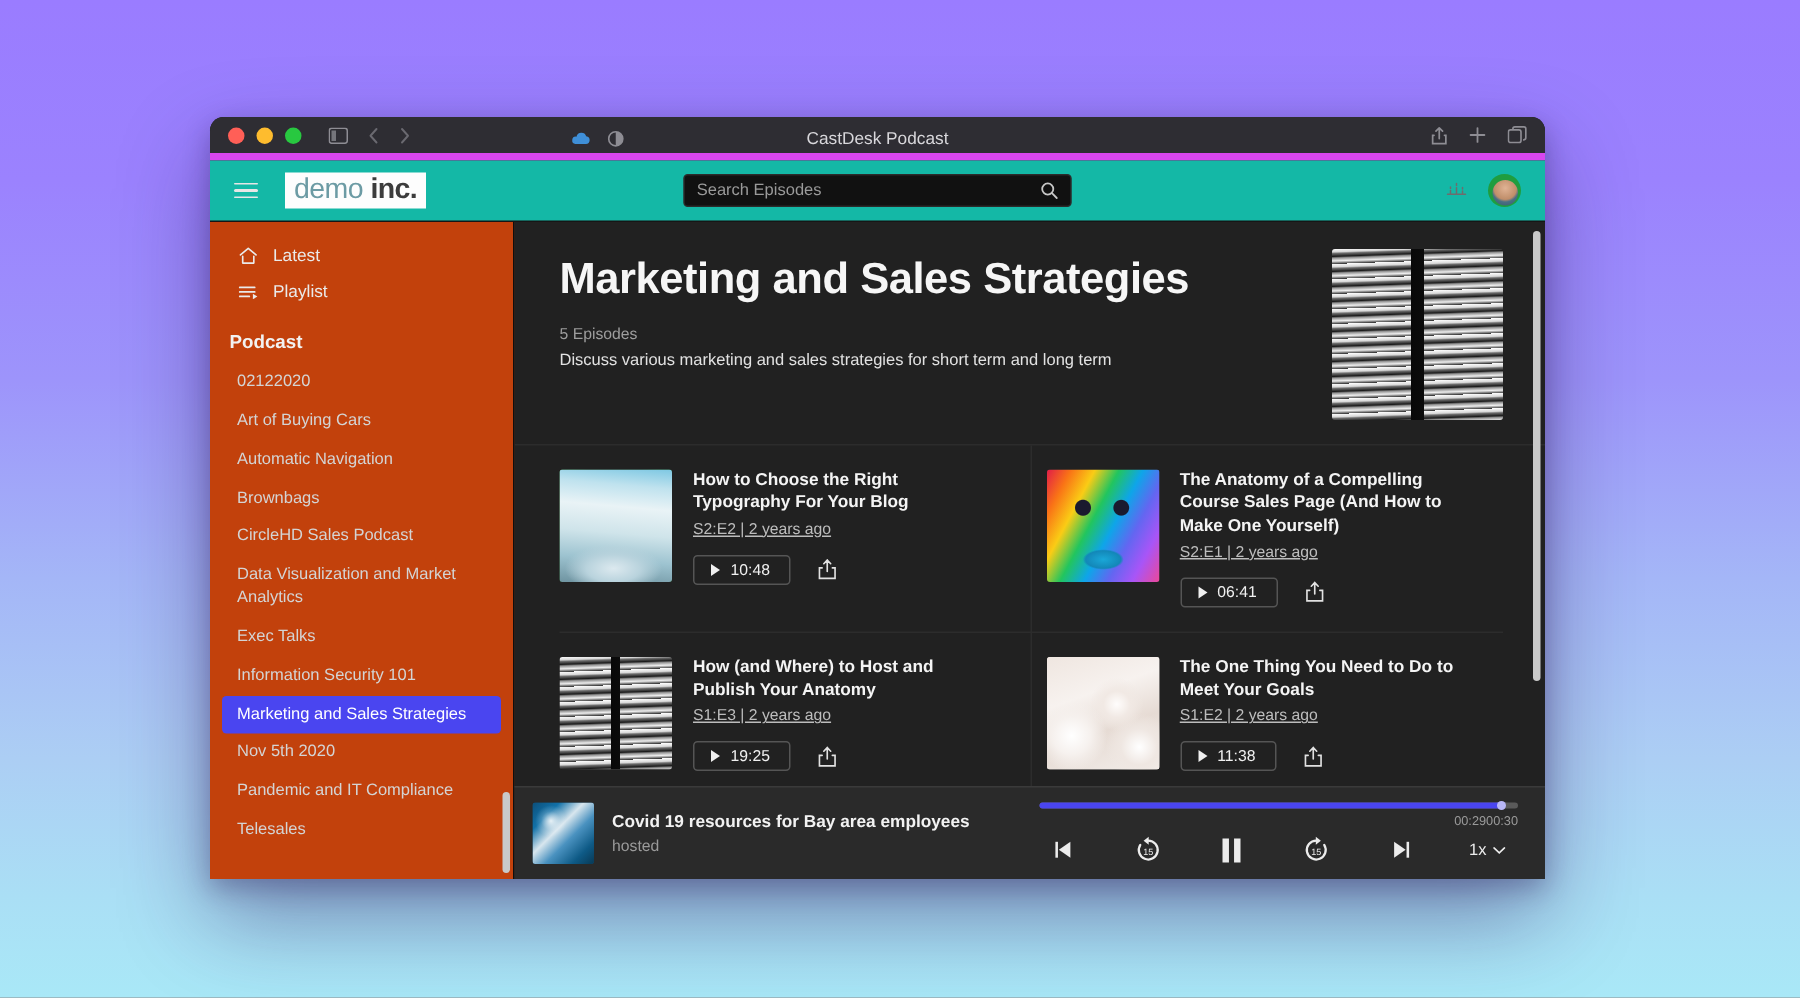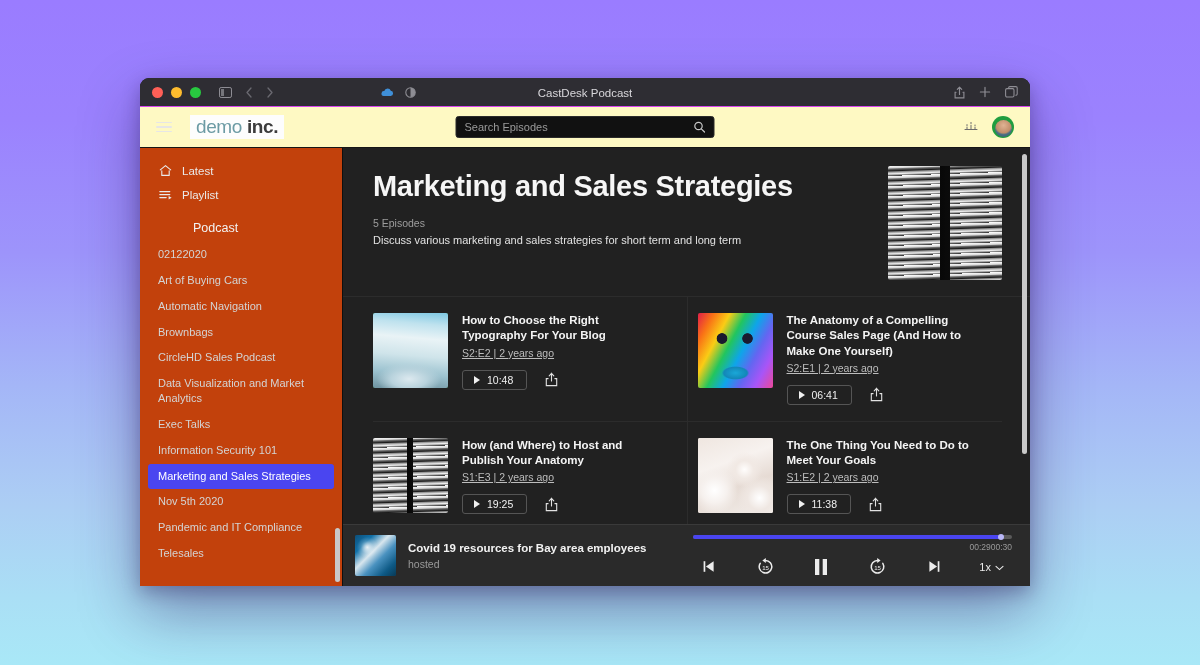--- a/index.html
+++ b/index.html
@@ -24,21 +24,21 @@
     border-radius: 9px 9px 0 0;
     overflow: hidden;
     box-shadow: 0 26px 60px rgba(40,20,90,0.42), 0 6px 18px rgba(30,15,70,0.3);
     display: flex; flex-direction: column;
   }
 
   
   .titlebar {
     height: 29px; flex: 0 0 29px;
     background: #2e2d33;
-    border-bottom: 1px solid #d946ef;
+    border-bottom: 5px solid #d946ef;
     display: flex; align-items: center;
     position: relative;
     padding: 0 12px;
   }
   .traffic { display: flex; gap: 8px; align-items: center; }
   .dot { width: 11px; height: 11px; border-radius: 50%; }
   .dot.red { background: #ff5f57; }
   .dot.yellow { background: #febc2e; }
   .dot.green { background: #28c840; }
 
@@ -56,21 +56,21 @@
     font-size: 11.5px; color: #d8d7db; pointer-events: none;
   }
   .tb-right {
     margin-left: auto; display: flex; align-items: center; gap: 14px;
     position: relative; z-index: 2;
   }
 
   
   .appbar {
     height: 41px; flex: 0 0 41px;
-    background: #fef9c3;
+    background: #14b8a6;
     display: flex; align-items: center;
     padding: 0 16px;
     position: relative;
     border-bottom: 1px solid #161616;
   }
   .hamburger { display: flex; flex-direction: column; gap: 3px; cursor: pointer; margin-right: 18px; }
   .hamburger span { display: block; width: 16px; height: 1.6px; background: #e6e6e6; border-radius: 1px; }
 
   .logo {
     background: #fdfdfd;
@@ -131,21 +131,21 @@
   }
   .nav-item {
     display: flex; align-items: center; gap: 9px;
     padding: 6px 0 6px 18px;
     color: #eaeaea; font-size: 11.5px;
     cursor: pointer;
   }
   .nav-item .nic { width: 15px; display: flex; align-items: center; justify-content: center; color: #eaeaea; }
   .sec-title {
     padding: 14px 0 7px 13px;
-    font-size: 12.5px; font-weight: 400; color: #f2f2f2; margin-left: 40px;
+    font-size: 12.5px; font-weight: 700; color: #f2f2f2;
   }
   .pod-item {
     margin: 0 8px;
     padding: 5px 8px 6px 10px;
     font-size: 11px; color: #d4d4d4;
     border-radius: 3px;
     cursor: pointer;
     line-height: 1.35;
   }
   .pod-item.active { background: #4a45f0; color: #ffffff; }

